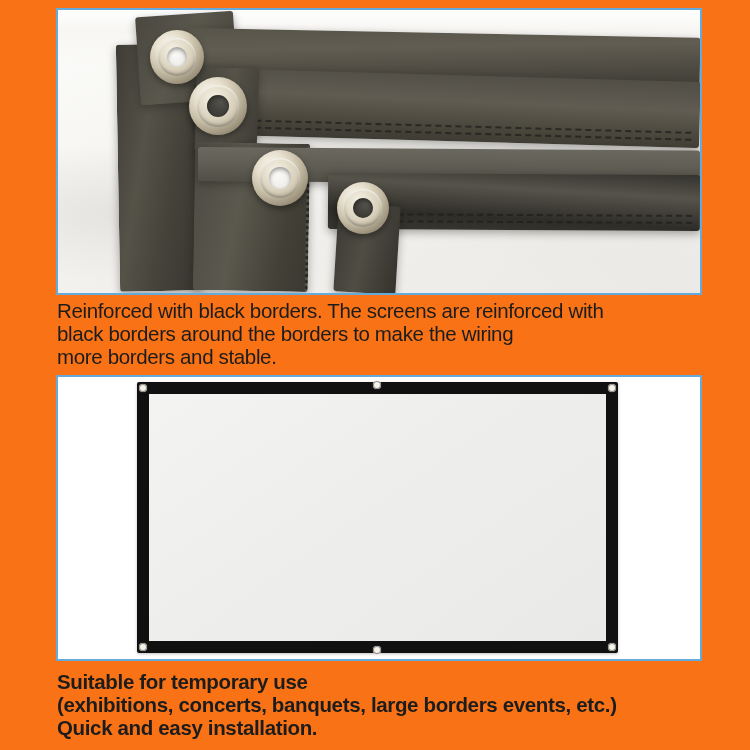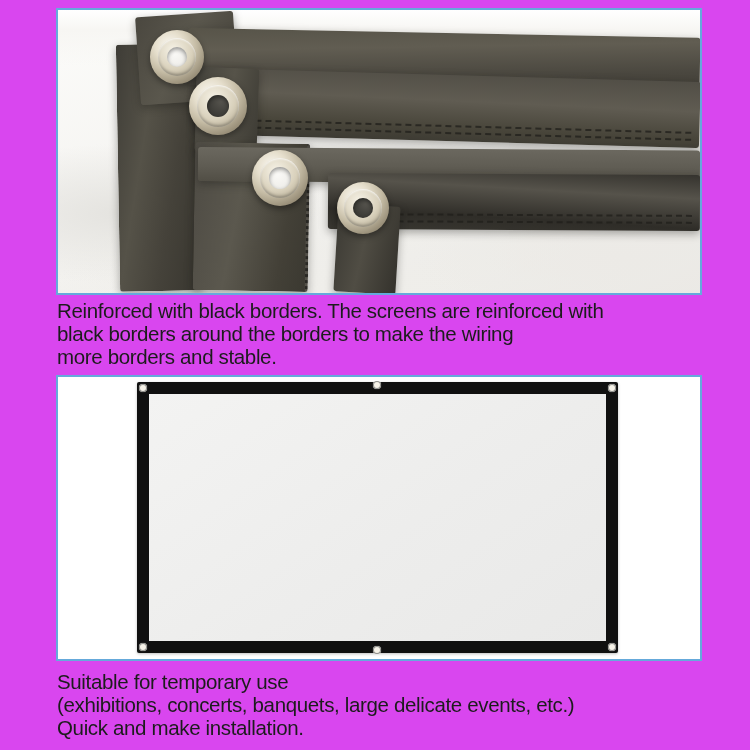--- a/index.html
+++ b/index.html
@@ -5,21 +5,21 @@
   html, body {
     margin: 0;
     padding: 0;
     background: #ffffff;
     font-family: "Liberation Sans", sans-serif;
   }
   .page {
     position: relative;
     width: 750px;
     height: 750px;
-    background: #d946ef;
+    background: #f97316;
     overflow: hidden;
   }
 
   
   .frame {
     position: absolute;
     left: 56px;
     width: 642px;
     border: 2px solid #65aadb;
     margin: 0;
@@ -165,21 +165,21 @@
   .caption {
     position: absolute;
     left: 57px;
     color: #1c1c1c;
     font-size: 20.5px;
     line-height: 23px;
     letter-spacing: -0.35px;
     white-space: nowrap;
   }
   .caption-top    { top: 299px; }
-  .caption-bottom { top: 670px; }
+  .caption-bottom { top: 670px; font-weight: bold; }
 </style>
 </head>
 <body>
 
 <div class="page">
 
   <figure class="frame photo1">
     <div class="fabric-bg"></div>
     <div class="strip s1v"></div>
     <div class="strip s1flap"></div>
@@ -213,17 +213,17 @@
     <div class="dot dot-tl"></div>
     <div class="dot dot-tm"></div>
     <div class="dot dot-tr"></div>
     <div class="dot dot-bl"></div>
     <div class="dot dot-bm"></div>
     <div class="dot dot-br"></div>
   </figure>
 
   <div class="caption caption-bottom">
     <div class="line">Suitable for temporary use</div>
-    <div class="line">(exhibitions, concerts, banquets, large delicate events, etc.)</div>
-    <div class="line">Quick and make installation.</div>
+    <div class="line">(exhibitions, concerts, banquets, large borders events, etc.)</div>
+    <div class="line">Quick and easy installation.</div>
   </div>
 
 </div>
 
 </body></html>

